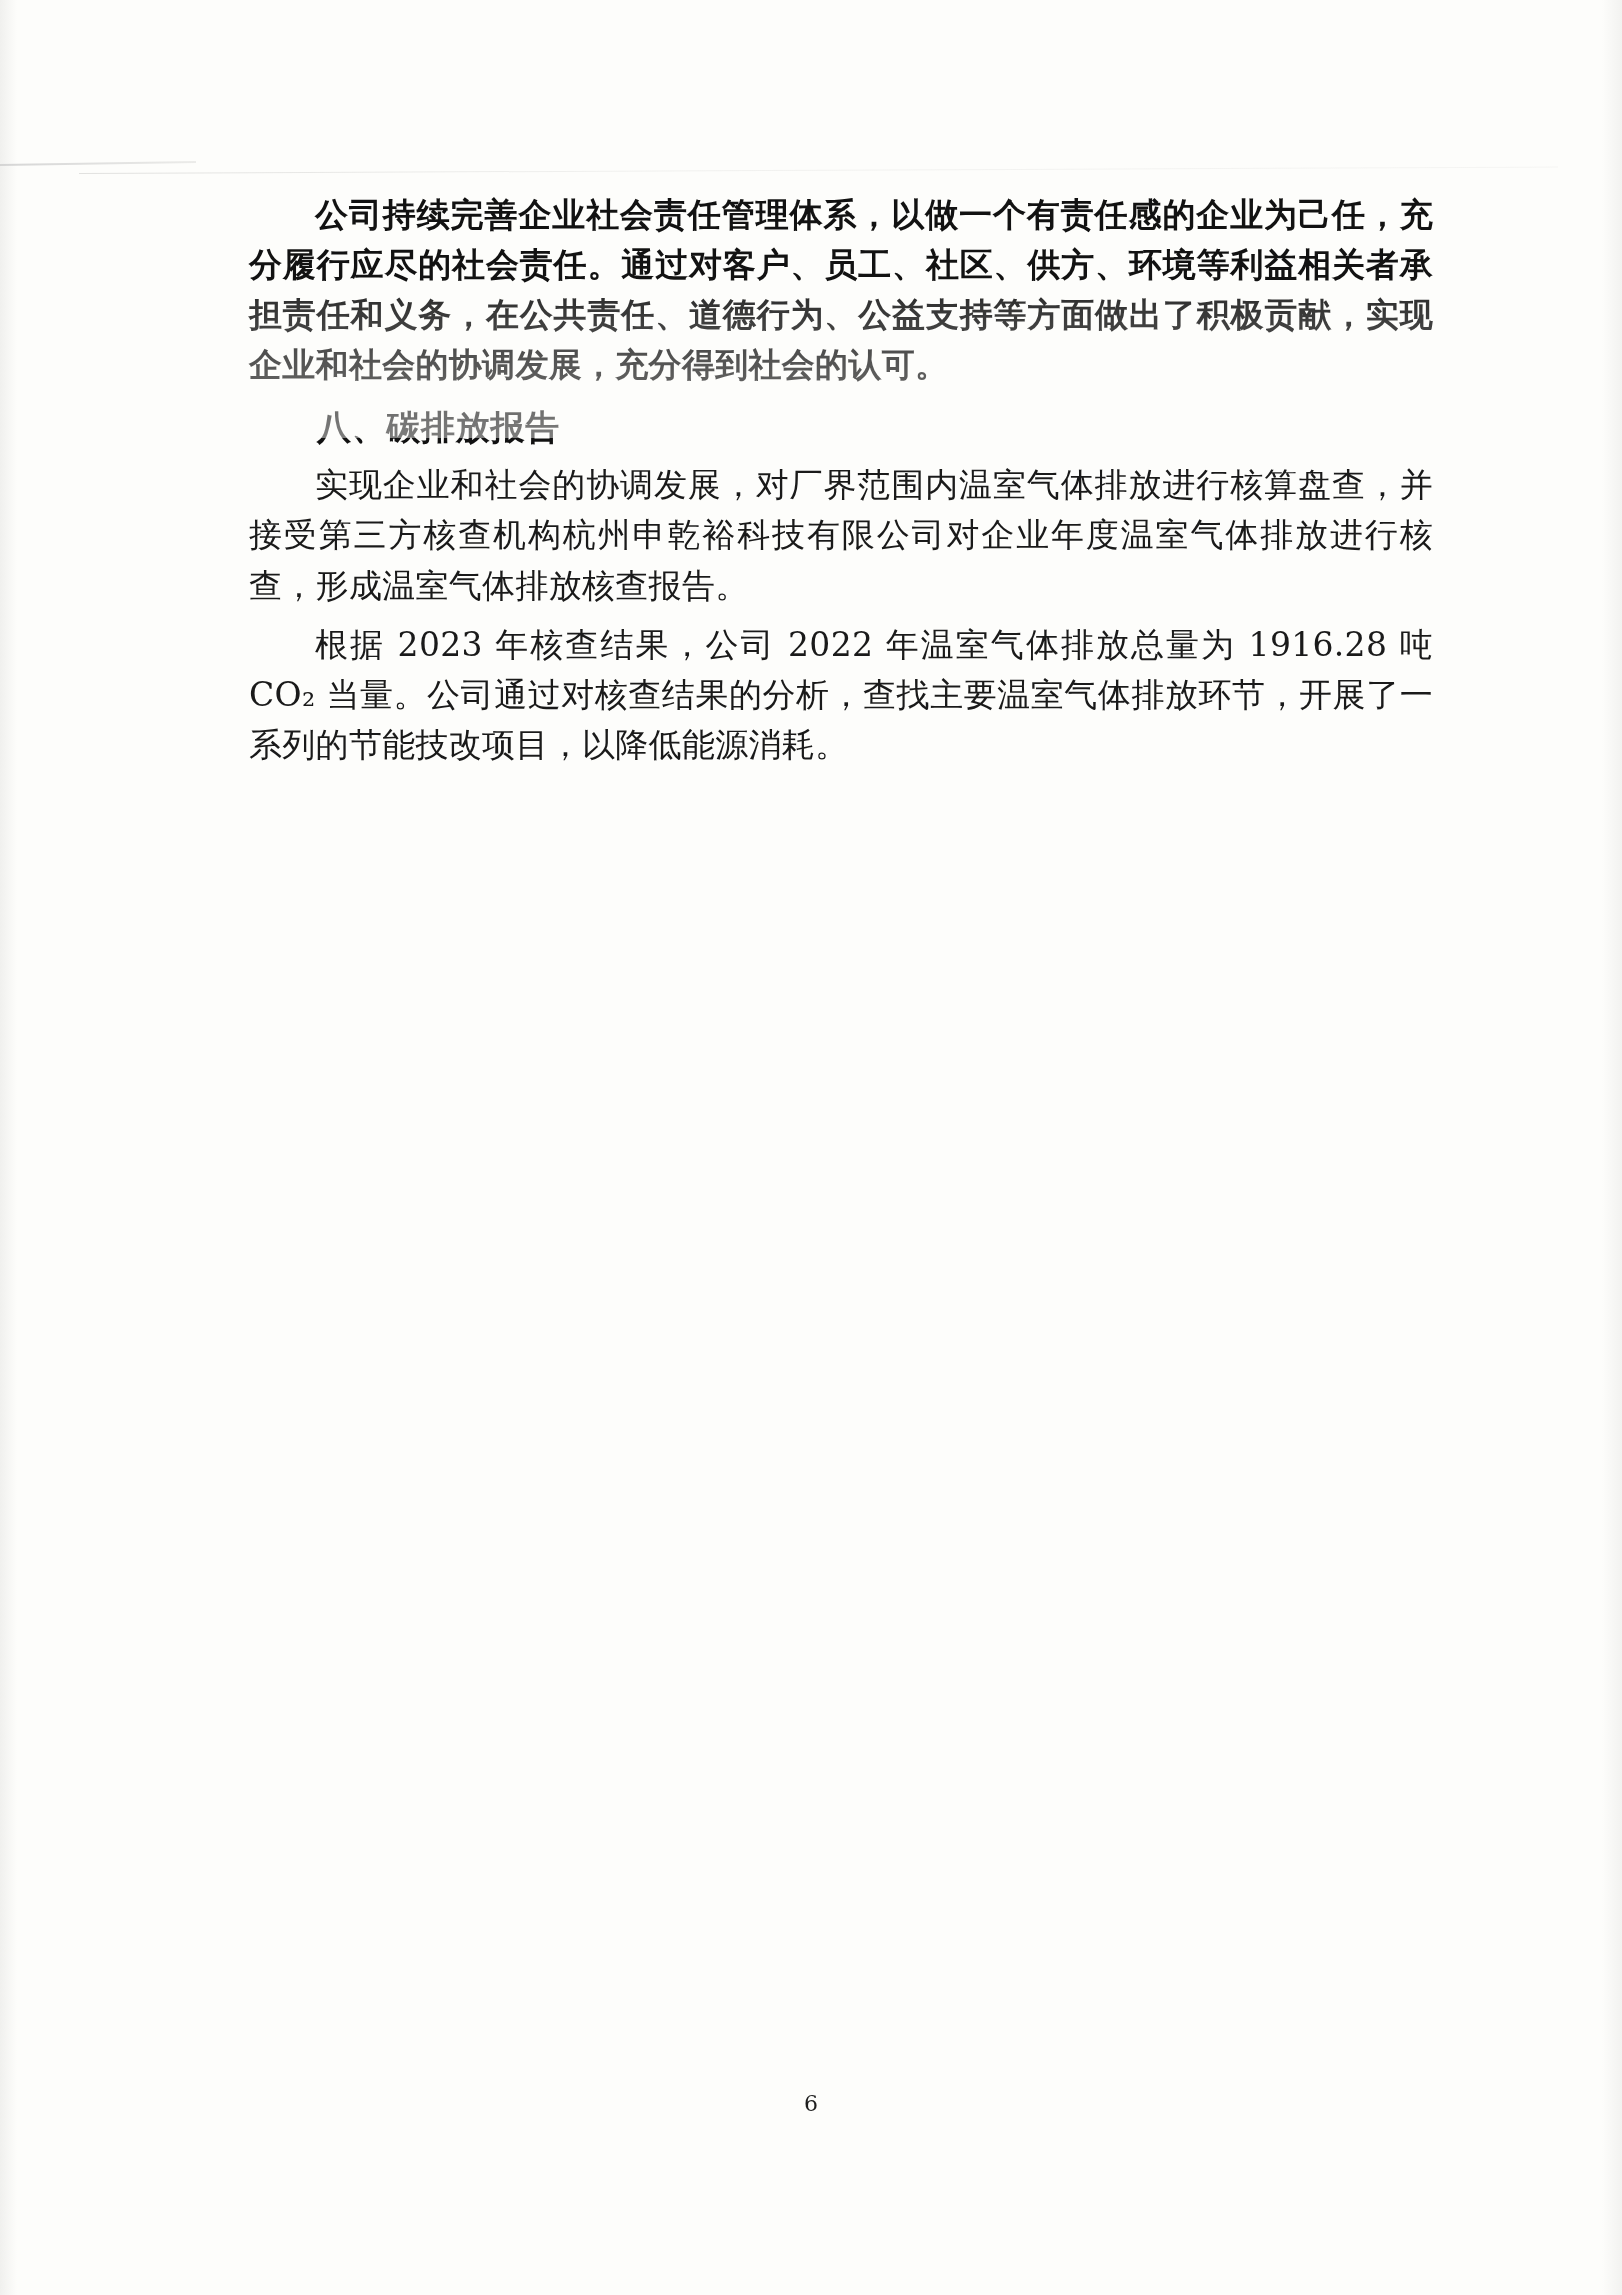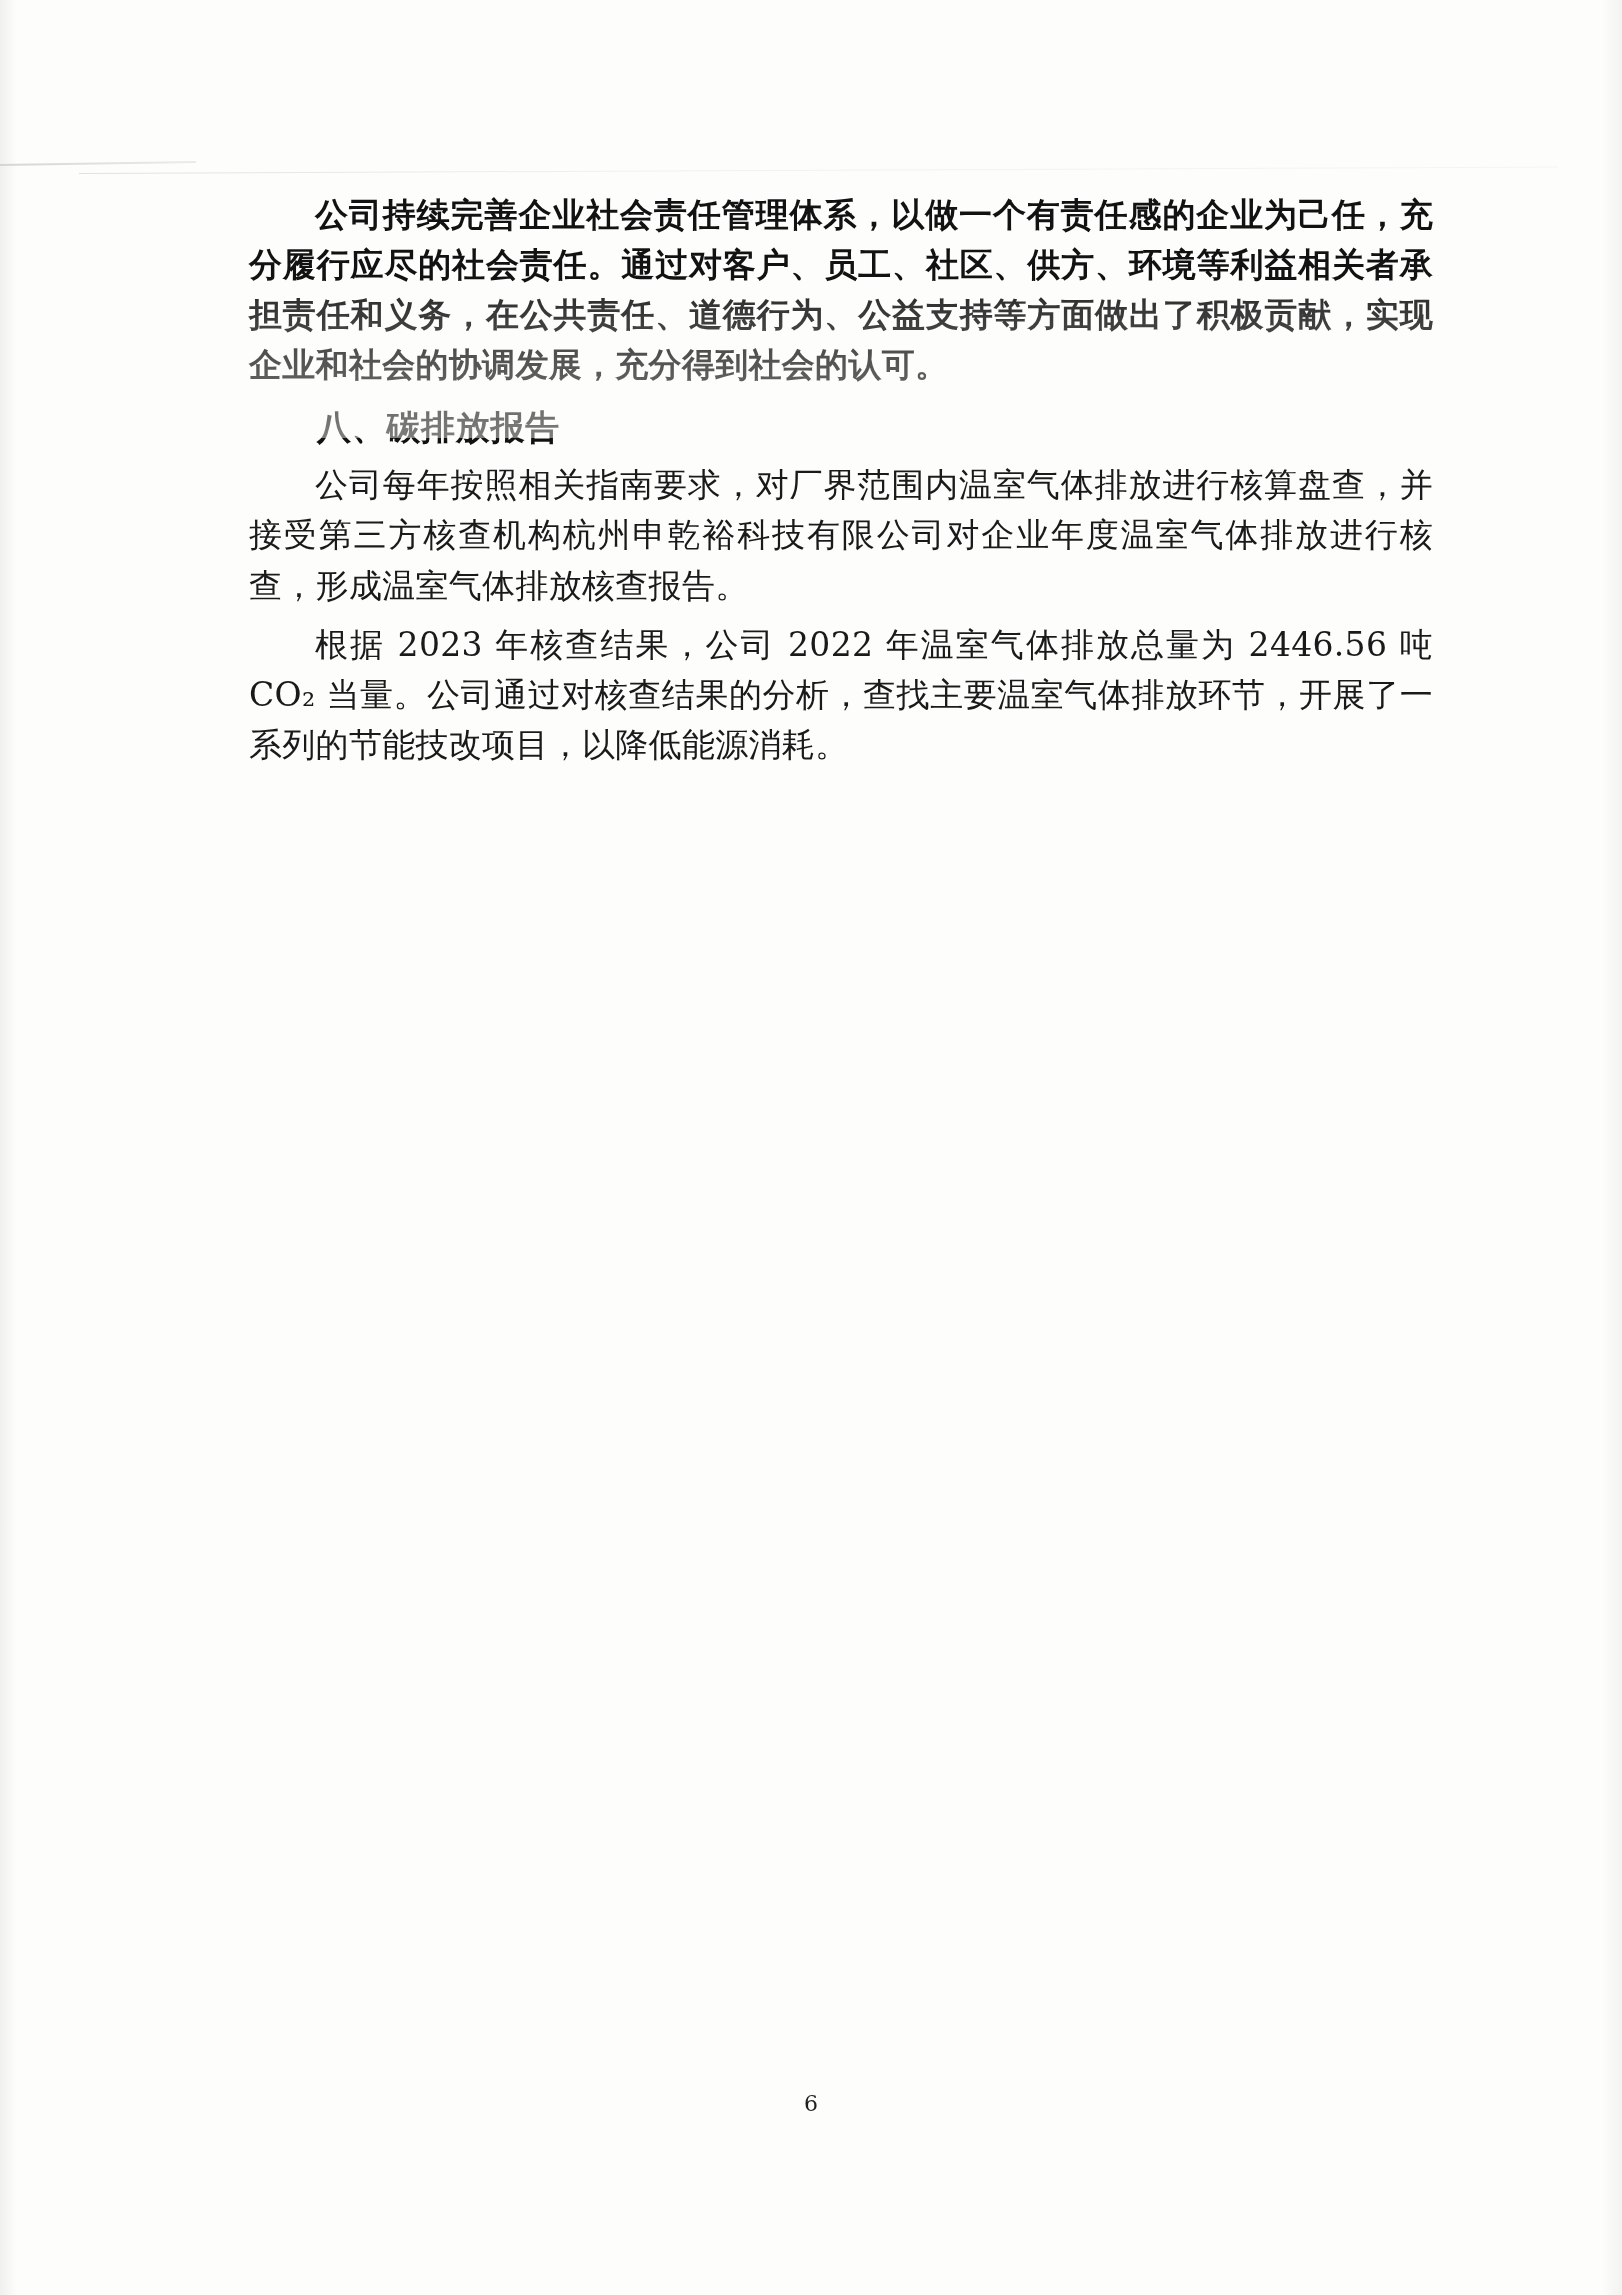--- a/index.html
+++ b/index.html
@@ -133,23 +133,23 @@
   <div class="scan-edge-right"></div>
   <div class="scan-line-top"></div>
   <div class="scan-line-top2"></div>
 
   <div class="content">
 
     <p class="body-text para-1">公司持续完善企业社会责任管理体系，以做一个有责任感的企业为己任，充分履行应尽的社会责任。通过对客户、员工、社区、供方、环境等利益相关者承担责任和义务，在公共责任、道德行为、公益支持等方面做出了积极贡献，实现企业和社会的协调发展，充分得到社会的认可。</p>
 
     <h2 class="section-heading">八、碳排放报告</h2>
 
-    <p class="body-text para-2">公司每年按照相关指南要求，对厂界范围内温室气体排放进行核算盘查，并接受第三方核查机构杭州申乾裕科技有限公司对企业年度温室气体排放进行核查，形成温室气体排放核查报告。</p>
+    <p class="body-text para-2">实现企业和社会的协调发展，对厂界范围内温室气体排放进行核算盘查，并接受第三方核查机构杭州申乾裕科技有限公司对企业年度温室气体排放进行核查，形成温室气体排放核查报告。</p>
 
-    <p class="body-text para-3">根据 2023 年核查结果，公司 2022 年温室气体排放总量为 2446.56 吨 CO₂ 当量。公司通过对核查结果的分析，查找主要温室气体排放环节，开展了一系列的节能技改项目，以降低能源消耗。</p>
+    <p class="body-text para-3">根据 2023 年核查结果，公司 2022 年温室气体排放总量为 1916.28 吨 CO₂ 当量。公司通过对核查结果的分析，查找主要温室气体排放环节，开展了一系列的节能技改项目，以降低能源消耗。</p>
 
   </div>
 
   <div class="fade-block"></div>
 
   <div class="page-number">6</div>
 
 </div>
 
 

